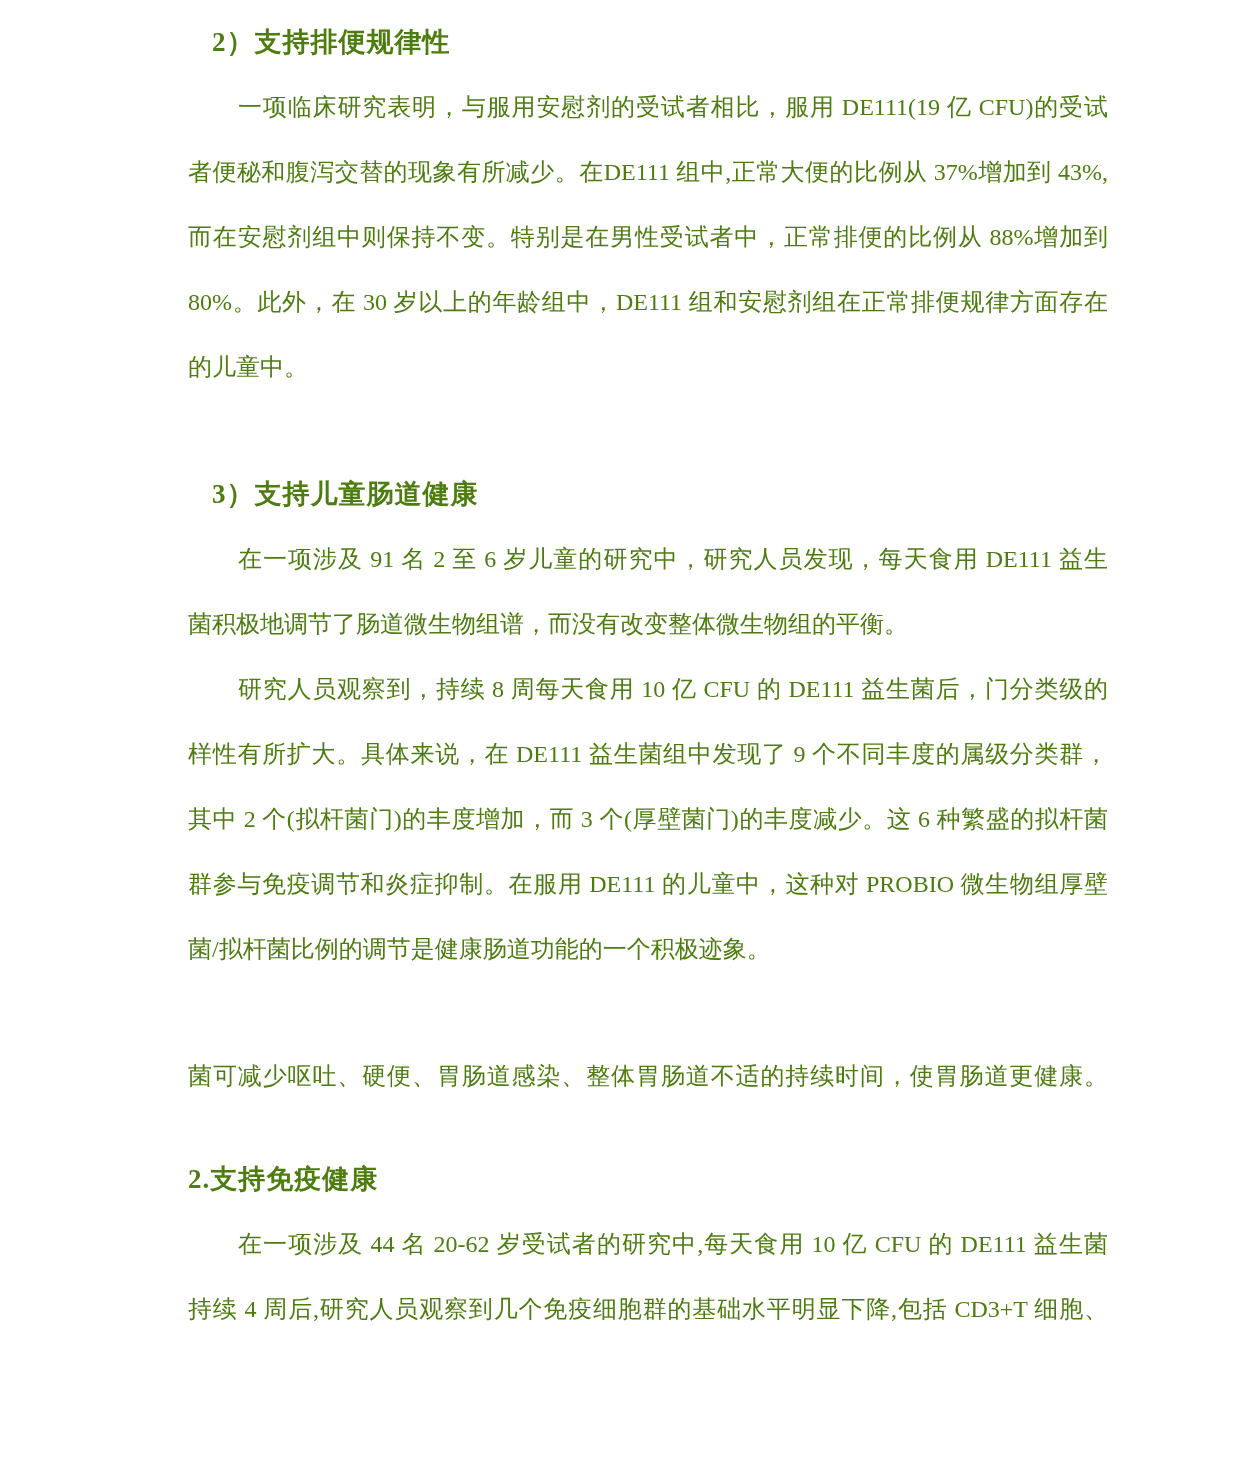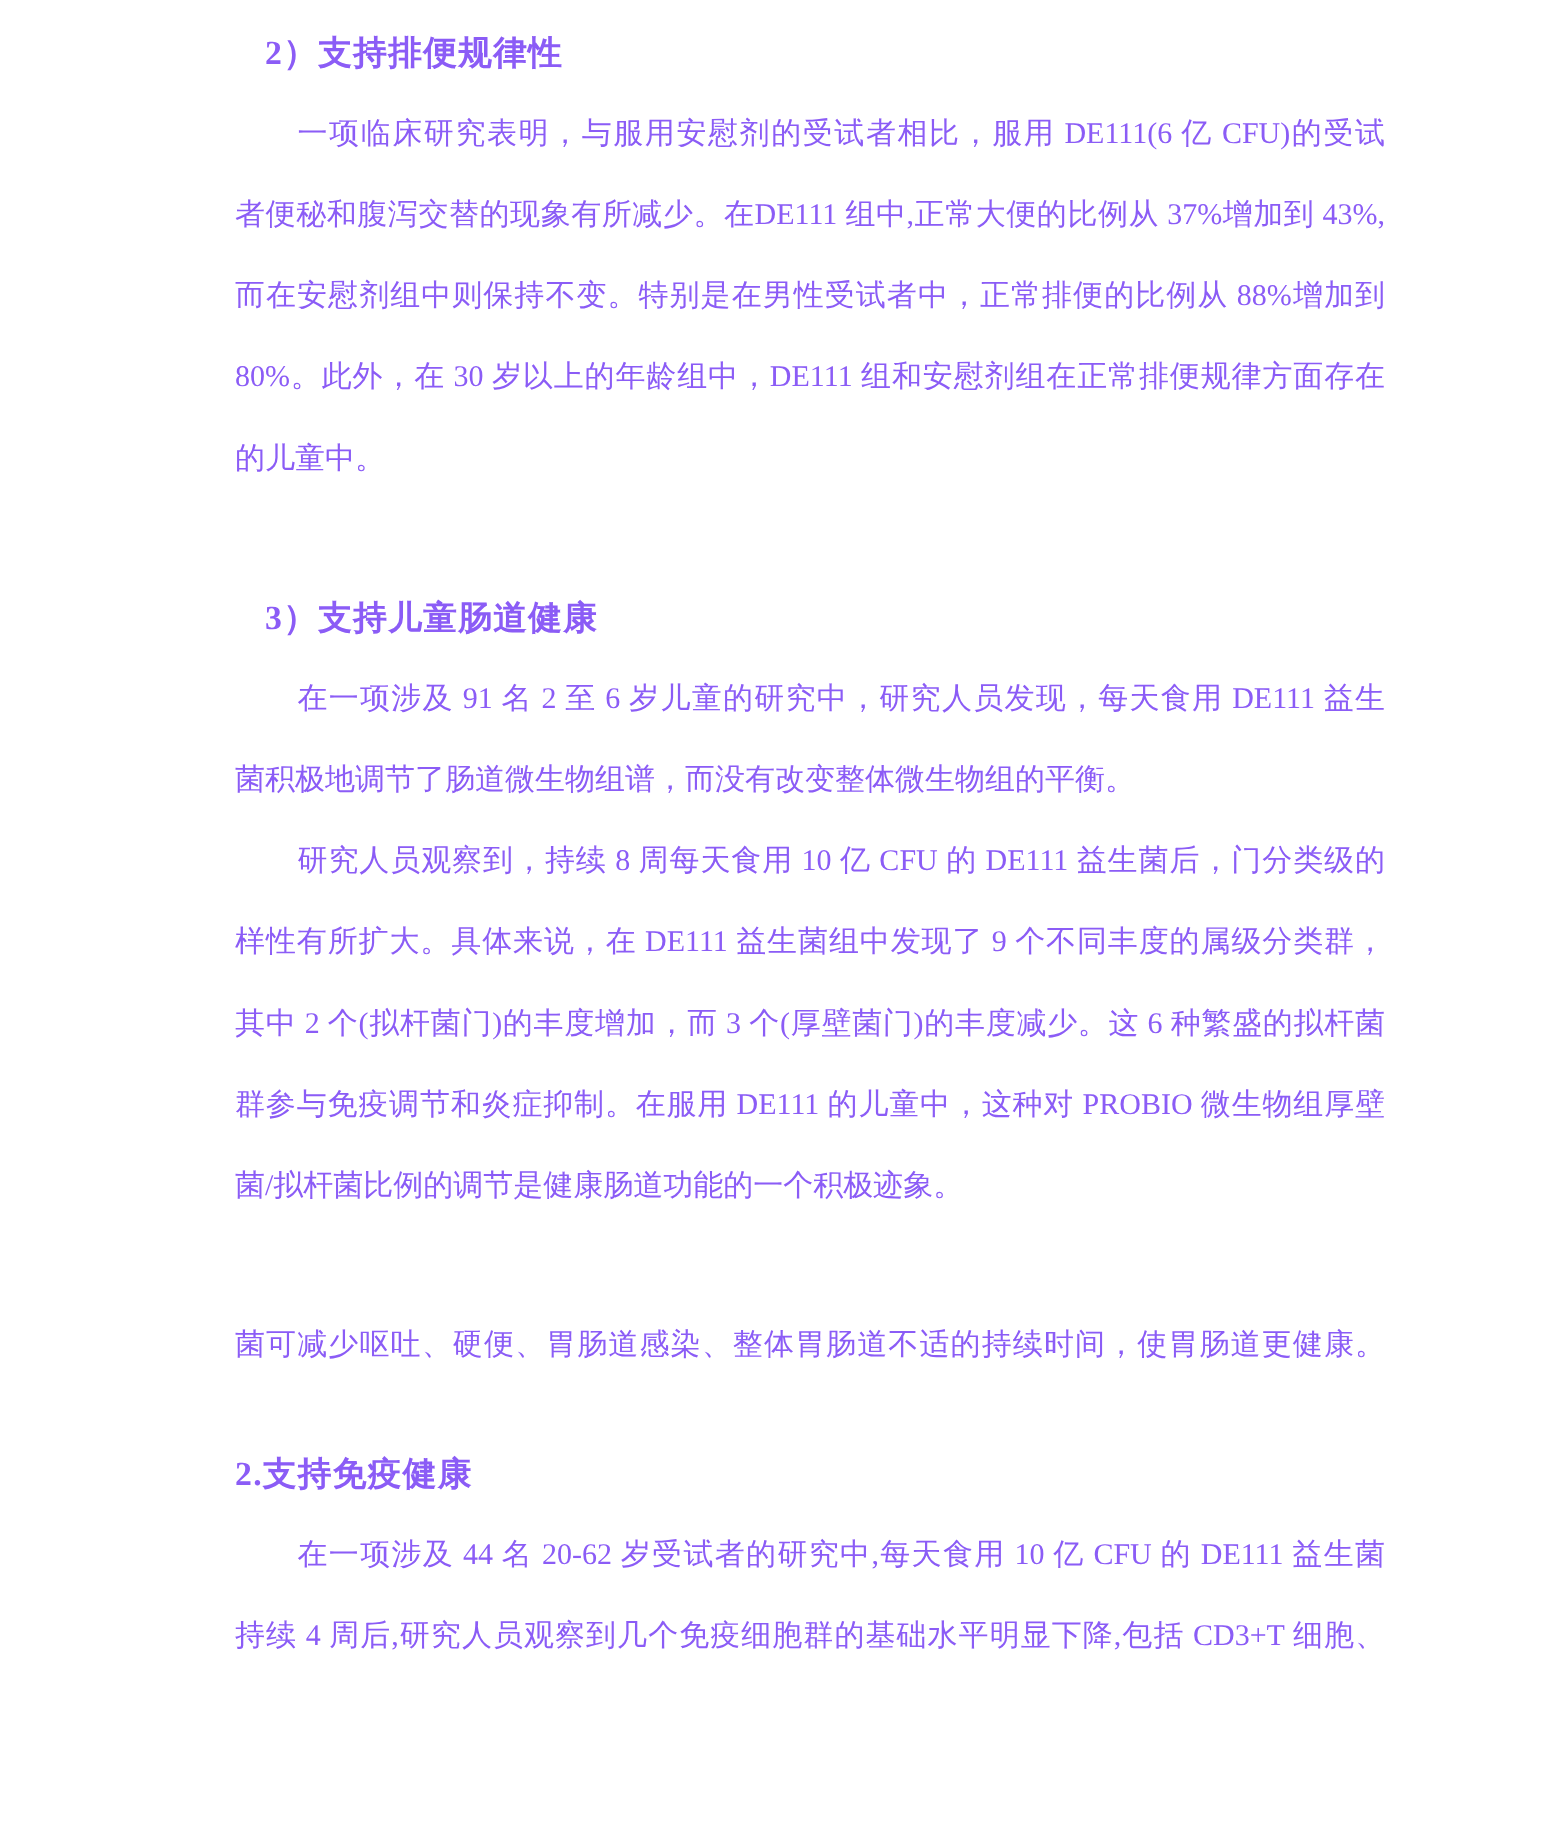--- a/index.html
+++ b/index.html
@@ -11,21 +11,21 @@
     width: 1240px;
     height: 1465px;
     overflow: hidden;
   }
   .page {
     box-sizing: border-box;
     width: 1240px;
     height: 1465px;
     padding: 10px 132px 0 188px;
     font-family: "Liberation Serif", "DejaVu Serif", serif;
-    color: #8b5cf6;
+    color: #4d7c0f;
     background: #ffffff;
   }
   .block { margin: 0; }
   .heading {
     font-size: 27px;
     font-weight: 700;
     line-height: 65px;
     height: 65px;
     letter-spacing: 1px;
     white-space: nowrap;
@@ -48,21 +48,21 @@
   }
   .line.first { padding-left: 50px; }
   .line.last  { text-align-last: left; }
 </style>
 </head>
 <body>
 
 <div class="page">
     <div class="block heading">2）支持排便规律性</div>
     <div class="block paragraph">
-      <div class="line first">一项临床研究表明，与服用安慰剂的受试者相比，服用 DE111(6 亿 CFU)的受试</div>
+      <div class="line first">一项临床研究表明，与服用安慰剂的受试者相比，服用 DE111(19 亿 CFU)的受试</div>
       <div class="line">者便秘和腹泻交替的现象有所减少。在DE111 组中,正常大便的比例从 37%增加到 43%,</div>
       <div class="line">而在安慰剂组中则保持不变。特别是在男性受试者中，正常排便的比例从 88%增加到</div>
       <div class="line">80%。此外，在 30 岁以上的年龄组中，DE111 组和安慰剂组在正常排便规律方面存在</div>
       <div class="line last">的儿童中。</div>
     </div>
     <div class="block heading">3）支持儿童肠道健康</div>
     <div class="block paragraph">
       <div class="line first">在一项涉及 91 名 2 至 6 岁儿童的研究中，研究人员发现，每天食用 DE111 益生</div>
       <div class="line last">菌积极地调节了肠道微生物组谱，而没有改变整体微生物组的平衡。</div>
     </div>

